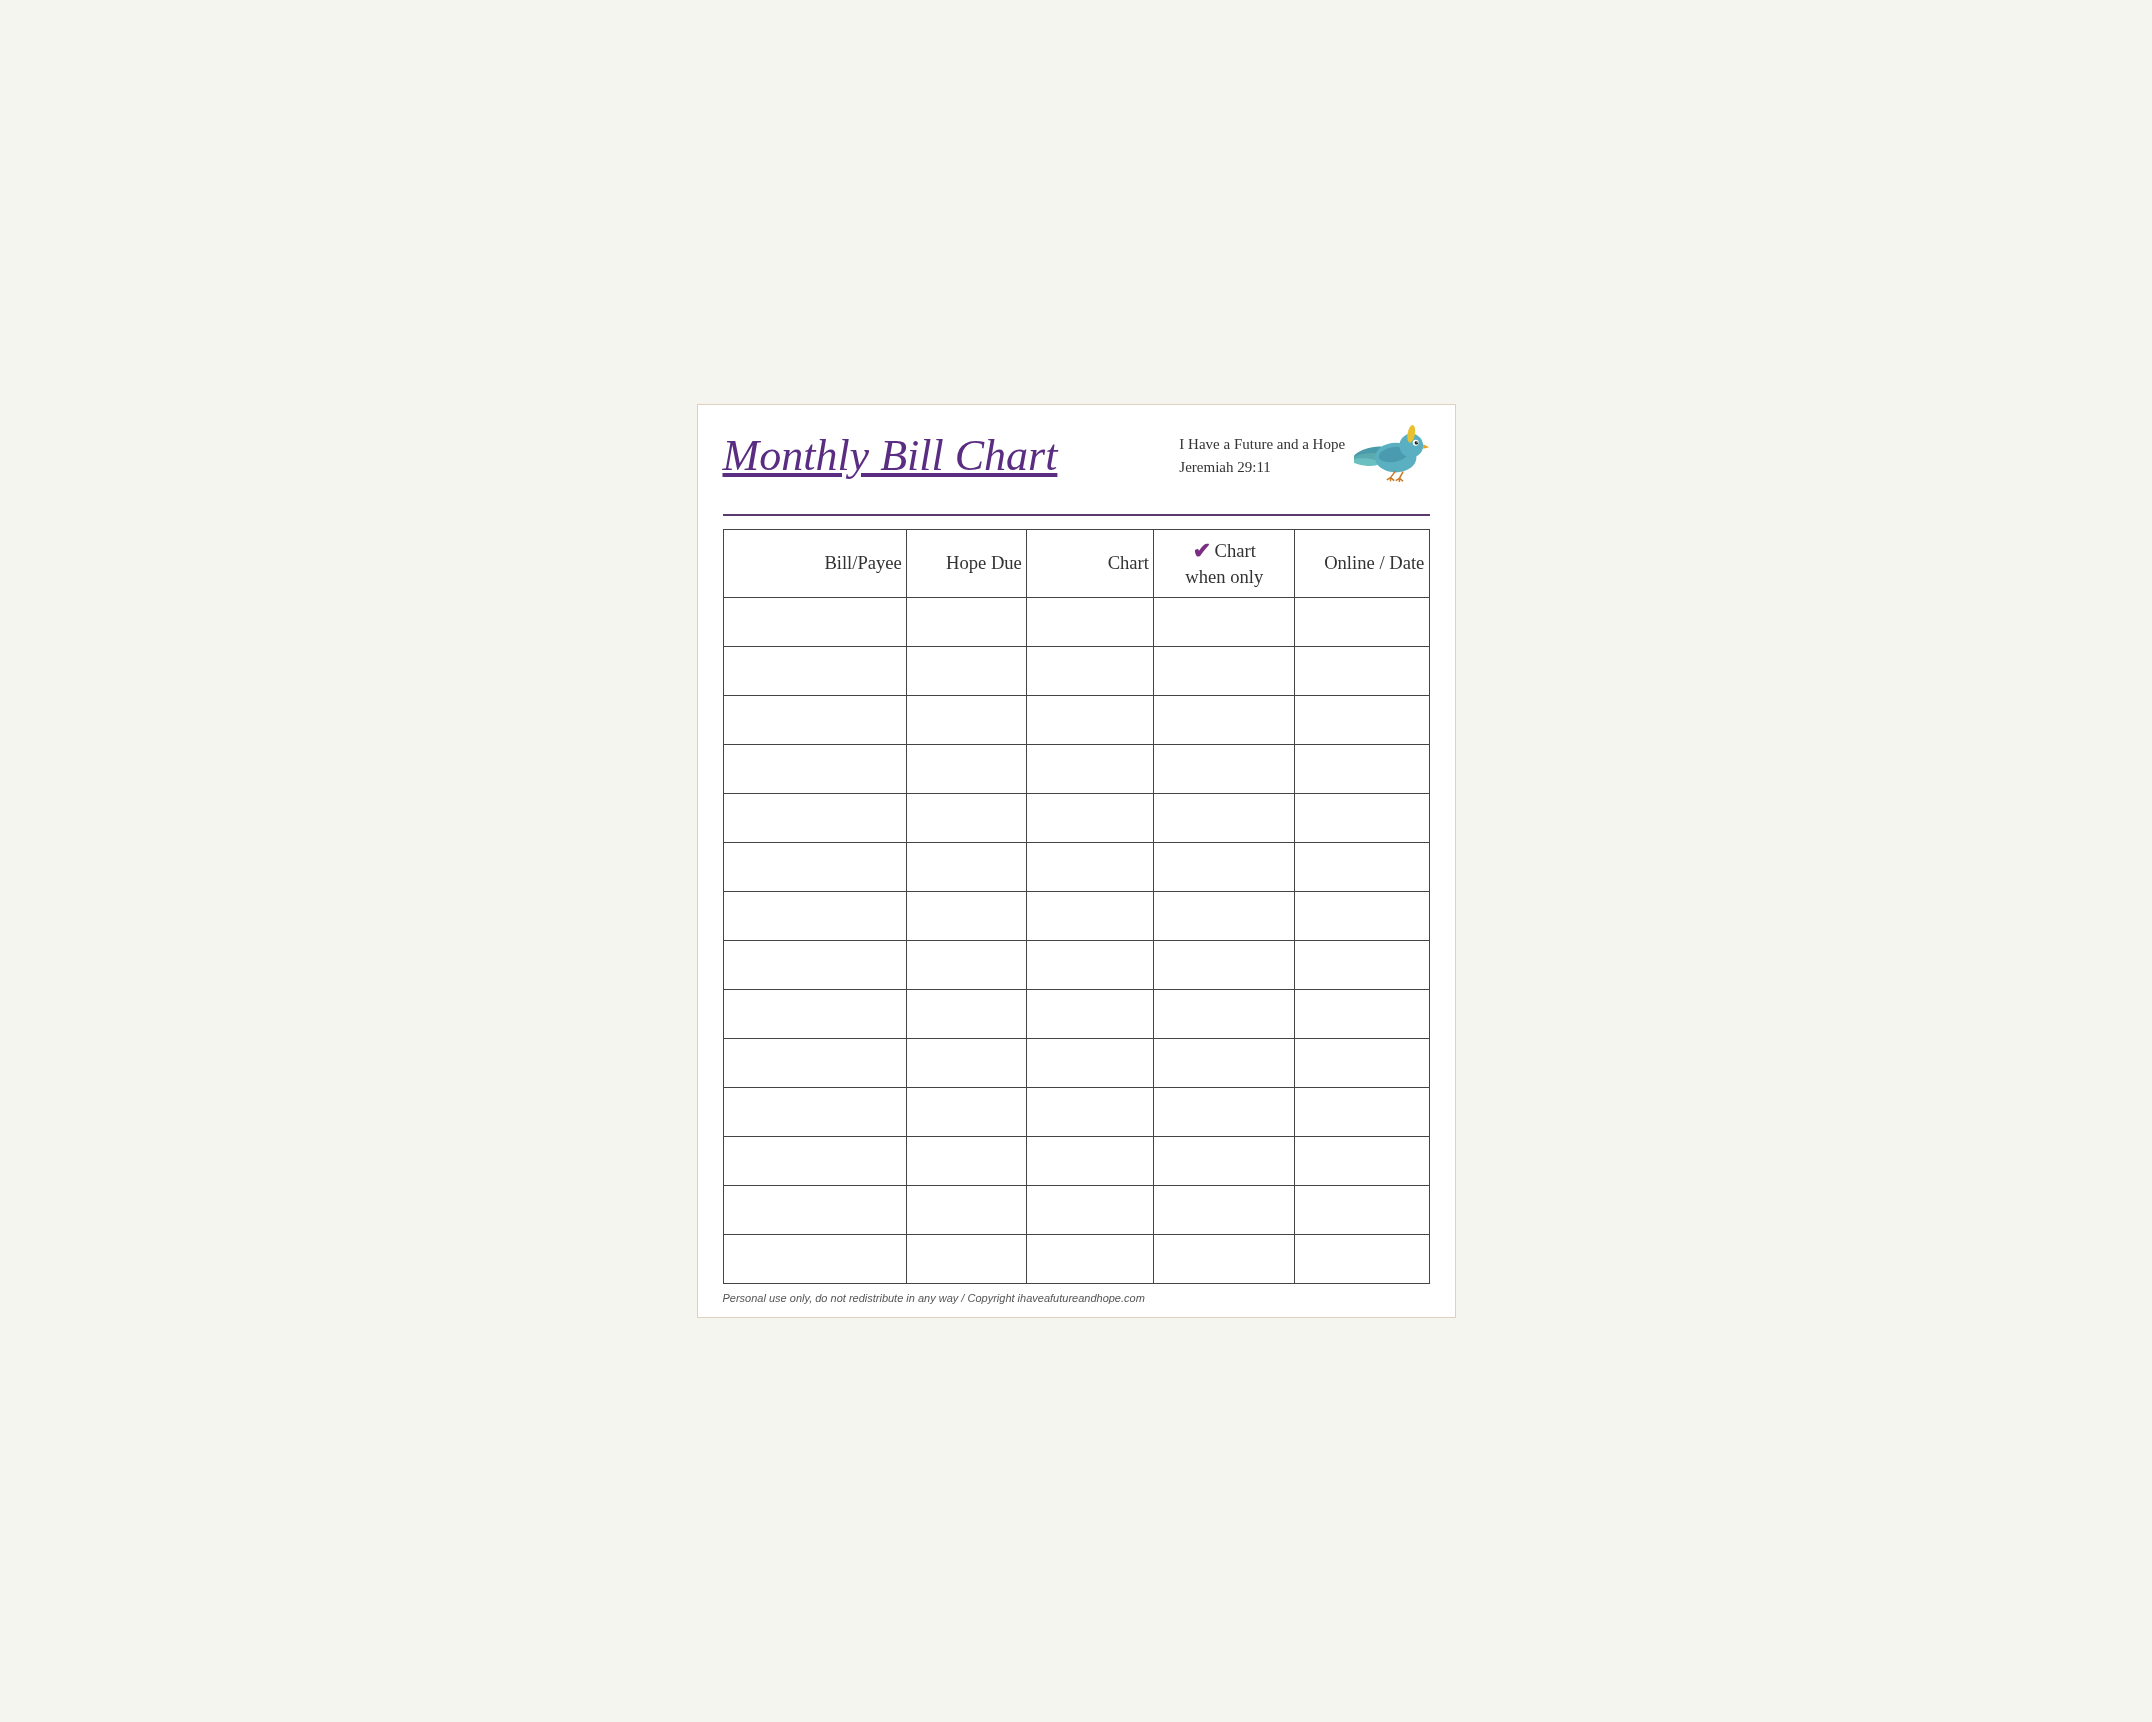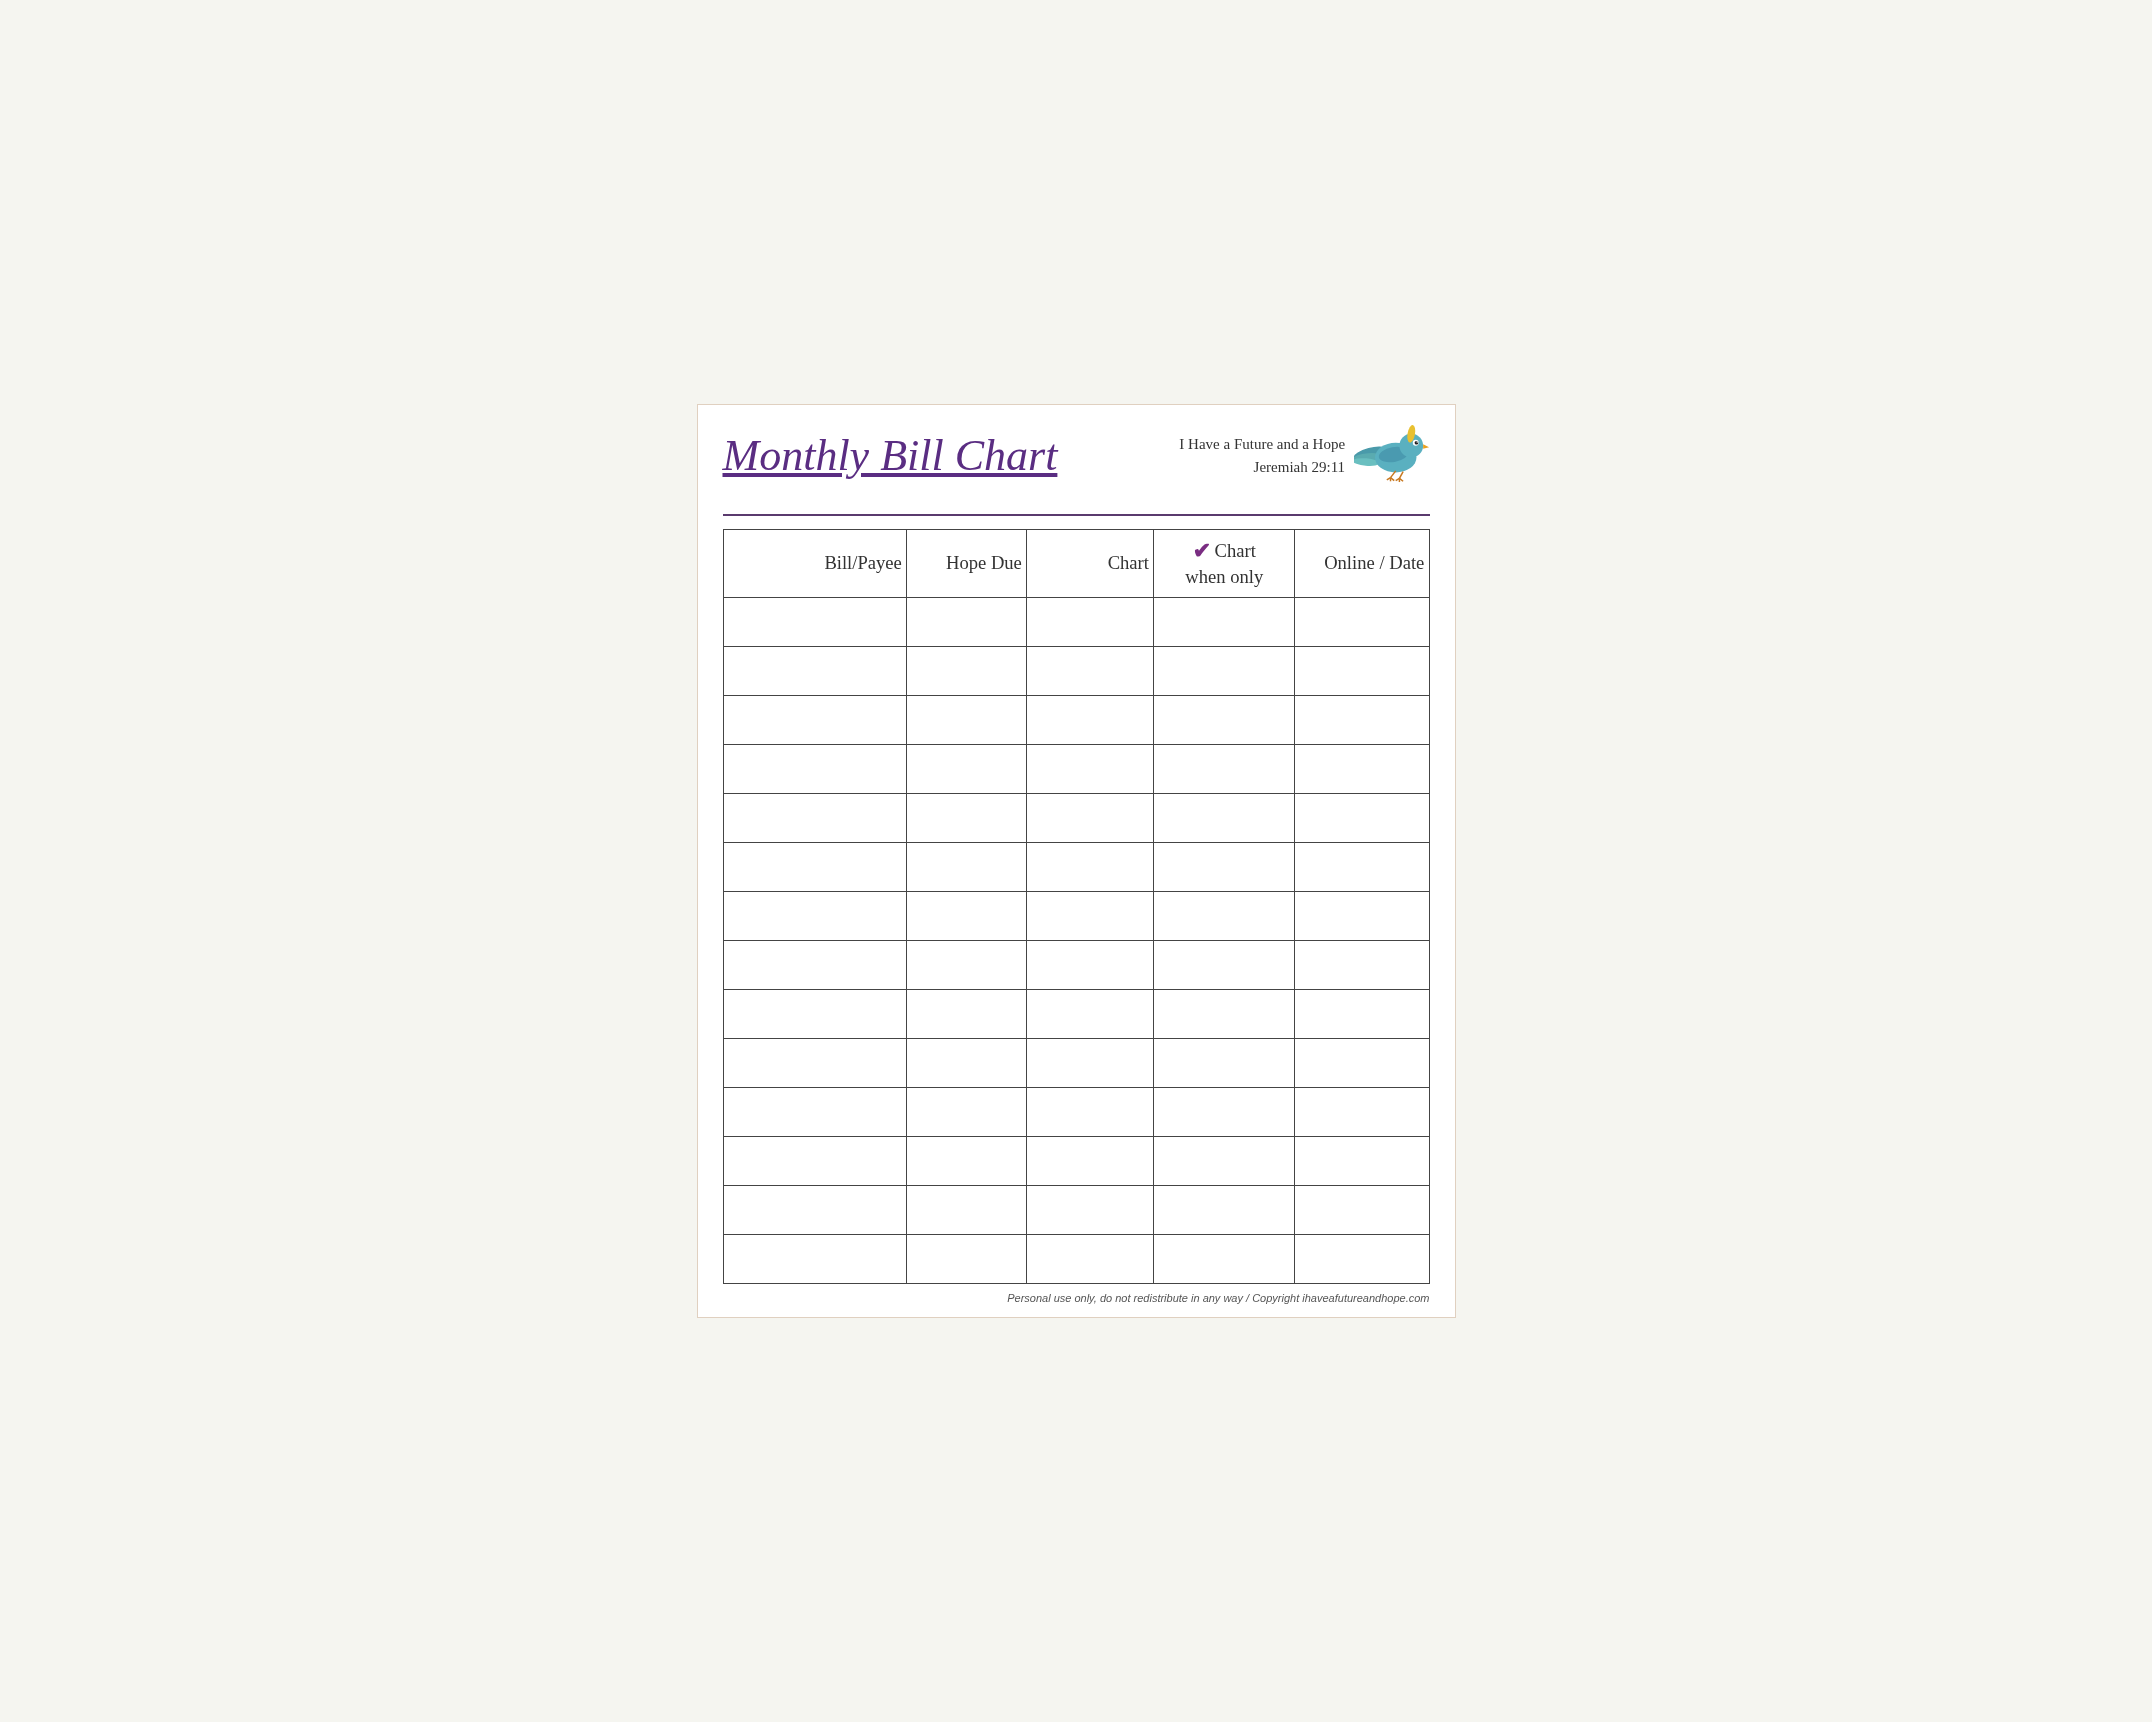--- a/index.html
+++ b/index.html
@@ -45,21 +45,21 @@
       line-height: 1;
     }
 
     .header-right {
       display: flex;
       align-items: center;
       gap: 8.4px;
     }
 
     .scripture {
-      text-align: right;
+      text-align: left;
       font-family: Georgia, serif;
       font-size: 15px;
       color: #333;
       line-height: 1.5;
     }
 
     
     .bird-container {
       width: 76px;
       height: 67px;
@@ -117,21 +117,21 @@
 
     .checkmark {
       font-size: 22px;
       color: #7a2d82;
       font-weight: bold;
     }
 
     
     .footer {
       margin-top: 8.4px;
-      text-align: right;
+      text-align: left;
       font-size: 11px;
       color: #555;
       font-style: italic;
     }
 
     
     .bird-svg {
       width: 76px;
       height: 63px;
     }

